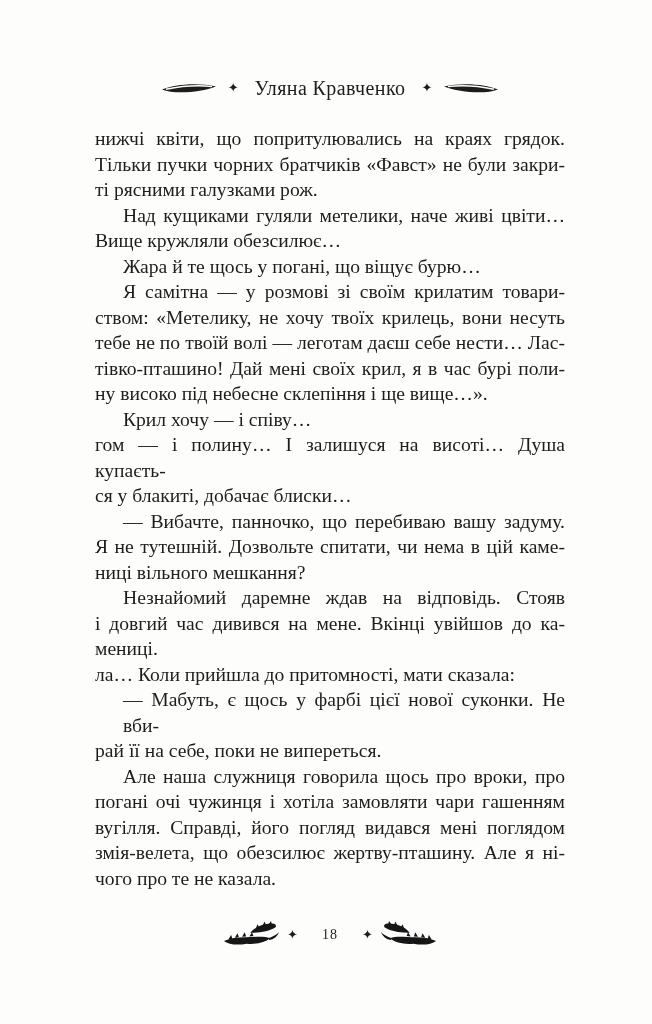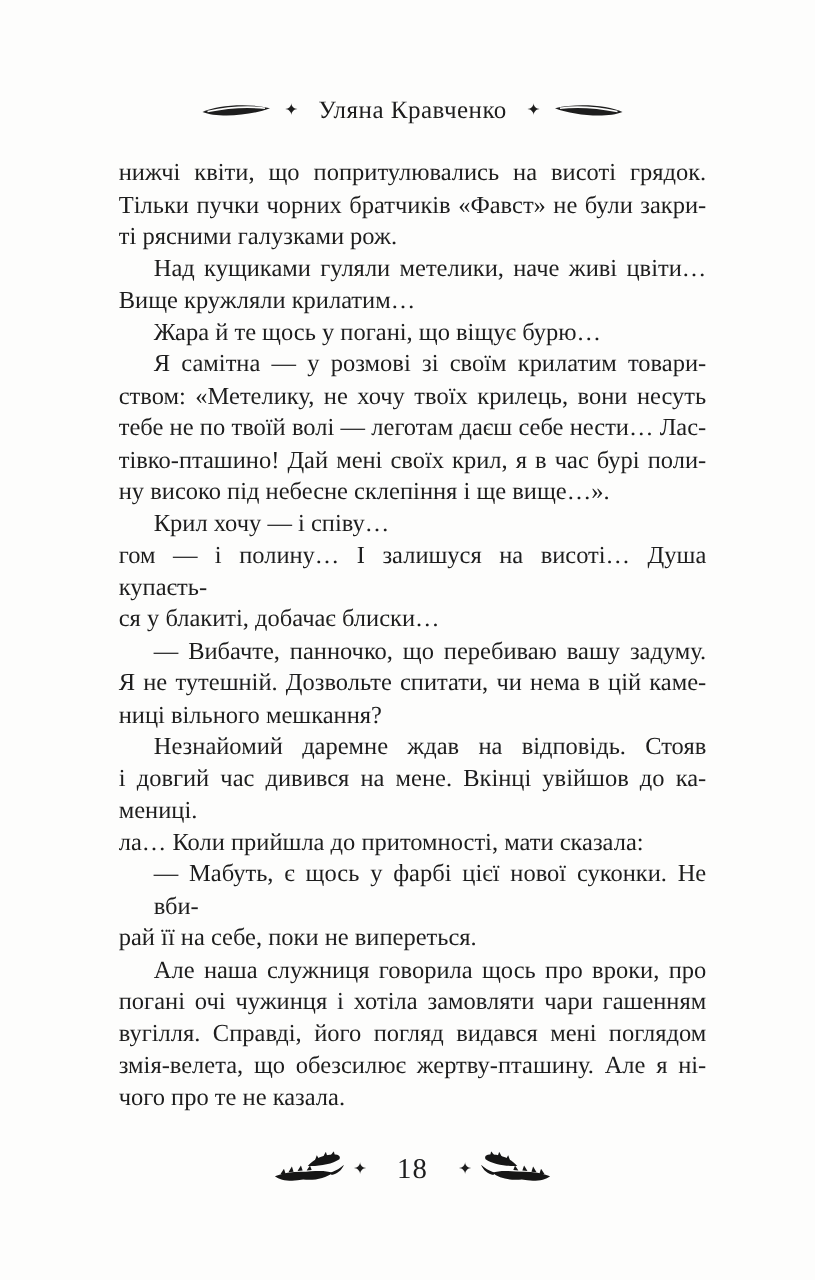--- a/index.html
+++ b/index.html
@@ -69,21 +69,21 @@
     position: absolute;
     top: 918px;
     left: 95px;
     width: 470px;
     height: 34px;
     display: flex;
     align-items: center;
     justify-content: center;
   }
   .page-footer .pageno {
-    font-size: 23px;
+    font-size: 14px;
     color: var(--ink, #1d1d1d);
     margin: 3px 24px;
     letter-spacing: 1px;
   }
   .branch-svg {
     display: block;
     margin: 0 6px;
   }
   .branch-svg.right { transform: scaleX(-1); }
 </style>
@@ -100,25 +100,25 @@
     <span class="star">✦</span>
     <span class="author">Уляна Кравченко</span>
     <span class="star">✦</span>
     <svg class="leaf-svg right" width="56" height="14" viewBox="0 0 56 14" aria-hidden="true">
       <path d="M1,8.5 C12,3.5 36,1 55,5.5 C40,11.5 13,13.5 1,8.5 Z" fill="#1d1d1d"></path>
       <path d="M5,8.2 C20,5.2 38,4 51,5.6" stroke="#fdfdfc" stroke-width="1.4" fill="none"></path>
     </svg>
   </header>
 
   <main class="body-text" id="body-text">
-      <div class="line j">нижчі квіти, що попритулювались на висоті грядок.</div>
+      <div class="line j">нижчі квіти, що попритулювались на краях грядок.</div>
       <div class="line j">Тільки пучки чорних братчиків «Фавст» не були закри-</div>
       <div class="line last">ті рясними галузками рож.</div>
       <div class="line j indent">Над кущиками гуляли метелики, наче живі цвіти…</div>
-      <div class="line last">Вище кружляли крилатим…</div>
+      <div class="line last">Вище кружляли обезсилює…</div>
       <div class="line last indent">Жара й те щось у погані, що віщує бурю…</div>
       <div class="line j indent">Я самітна — у розмові зі своїм крилатим товари-</div>
       <div class="line j">ством: «Метелику, не хочу твоїх крилець, вони несуть</div>
       <div class="line j">тебе не по твоїй волі — леготам даєш себе нести… Лас-</div>
       <div class="line j">тівко-пташино! Дай мені своїх крил, я в час бурі поли-</div>
       <div class="line last">ну високо під небесне склепіння і ще вище…».</div>
       <div class="line last indent">Крил хочу — і співу…</div>
       <div class="line j">гом — і полину… І залишуся на висоті… Душа купаєть-</div>
       <div class="line last">ся у блакиті, добачає блиски…</div>
       <div class="line j indent">— Вибачте, панночко, що перебиваю вашу задуму.</div>

